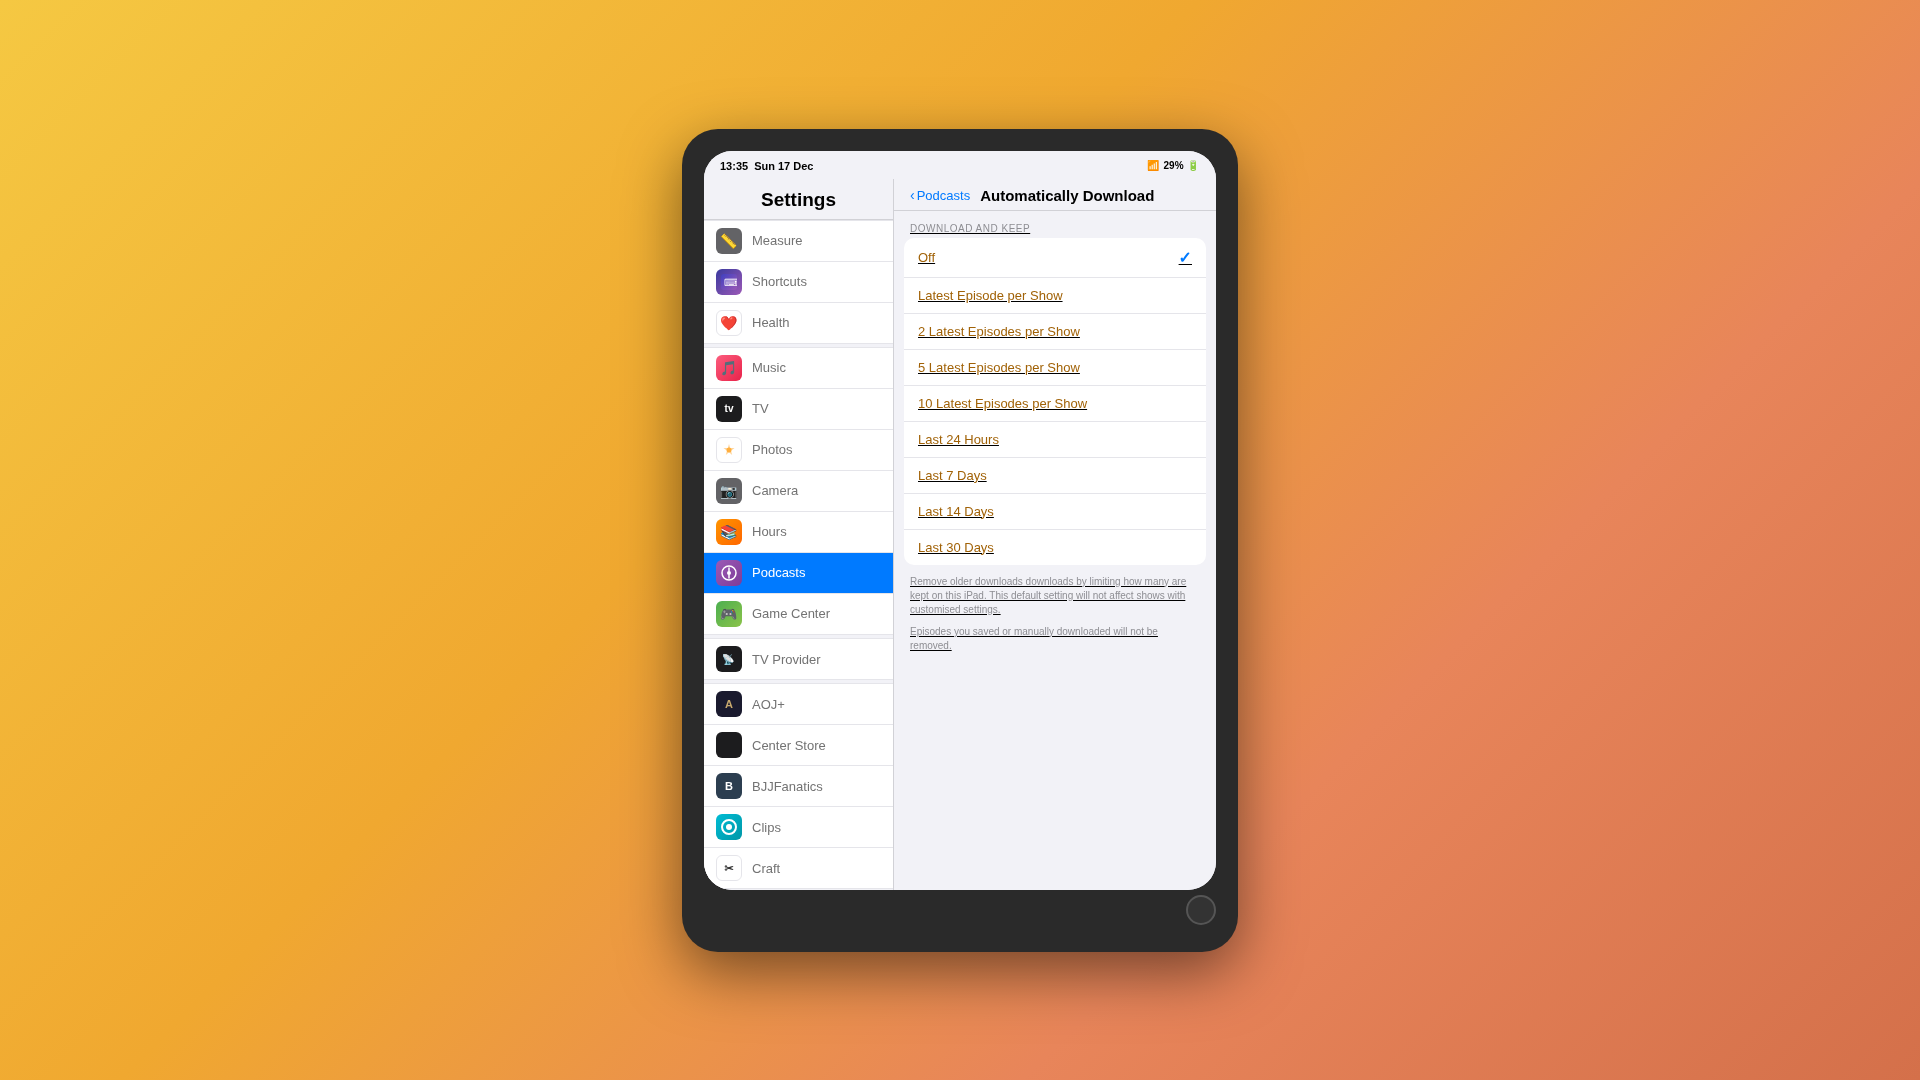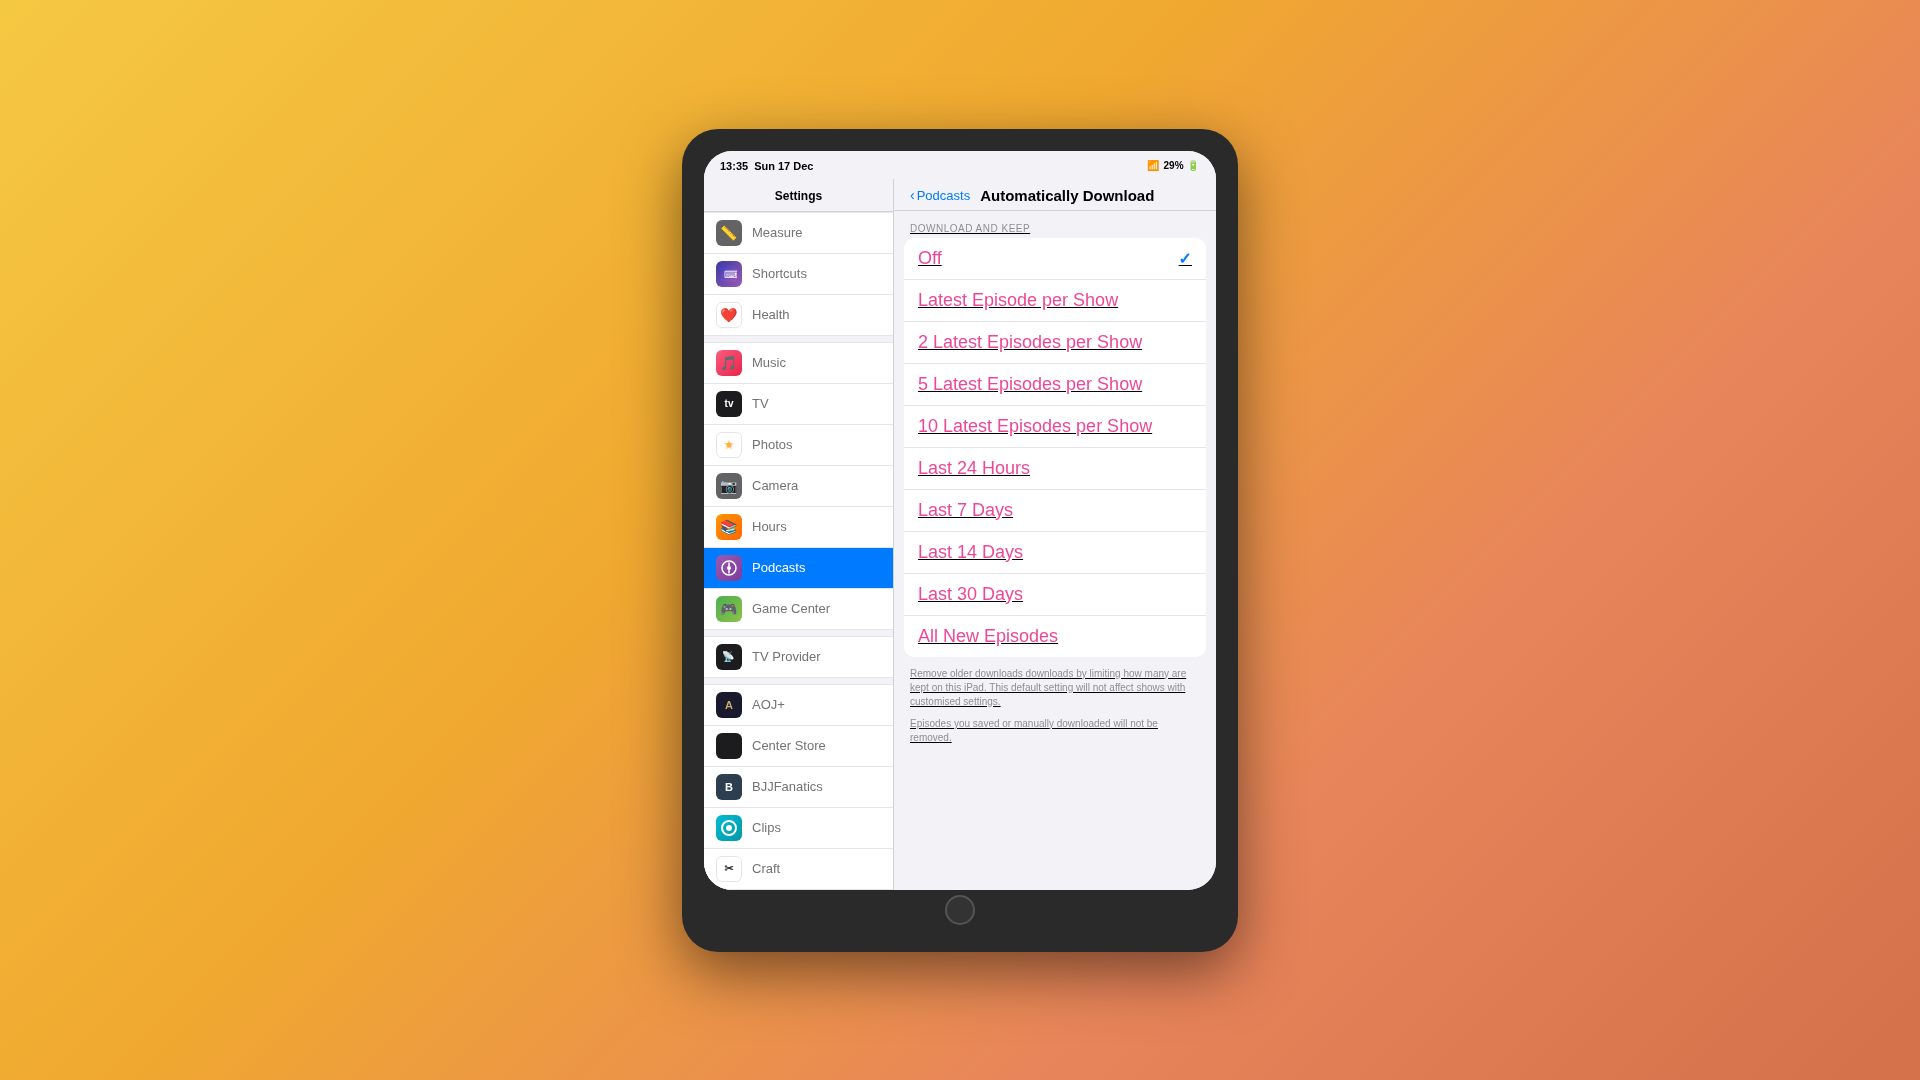--- a/index.html
+++ b/index.html
@@ -15,20 +15,21 @@
 
     .ipad-frame {
       width: 556px;
       height: 823px;
       background: #2a2a2a;
       border-radius: 36px;
       padding: 22px;
       box-shadow: 0 20px 60px rgba(0,0,0,0.5);
       display: flex;
       flex-direction: column;
+      align-items: flex-end;
     }
 
     .ipad-screen {
       flex: 1;
       background: #f2f2f7;
       border-radius: 28px;
       overflow: hidden;
       display: flex;
       flex-direction: column;
     }
@@ -69,21 +70,21 @@
       width: 190px;
       background: #f2f2f7;
       border-right: 1px solid #d1d1d6;
       overflow-y: auto;
       display: flex;
       flex-direction: column;
     }
 
     .sidebar-title {
       text-align: center;
-      font-size: 12px;
+      font-size: 19px;
       font-weight: 600;
       color: #000;
       padding: 10px 0 8px;
       border-bottom: 1px solid #d1d1d6;
     }
 
     .sidebar-group {
       margin-top: 0;
     }
 
@@ -199,22 +200,22 @@
       padding: 10px 14px;
       border-bottom: 0.5px solid #e5e5ea;
       cursor: pointer;
     }
 
     .option-item:last-child {
       border-bottom: none;
     }
 
     .option-label {
-      font-size: 18px;
-      color: #ec4899;
+      font-size: 13px;
+      color: #a16207;
     }
 
     .checkmark {
       color: #007aff;
       font-size: 16px;
       font-weight: bold;
     }
 
     .footnote {
       font-size: 10px;
@@ -452,23 +453,20 @@
             </div>
 
             <div class="option-item">
               <span class="option-label">Last 14 Days</span>
             </div>
 
             <div class="option-item">
               <span class="option-label">Last 30 Days</span>
             </div>
 
-            <div class="option-item">
-              <span class="option-label">All New Episodes</span>
-            </div>
           </div>
 
           <p class="footnote">Remove older downloads downloads by limiting how many are kept on this iPad. This default setting will not affect shows with customised settings.</p>
           <p class="footnote">Episodes you saved or manually downloaded will not be removed.</p>
         </div>
       </div>
     </div>
   </div>
 
   <div class="ipad-home-bar">

